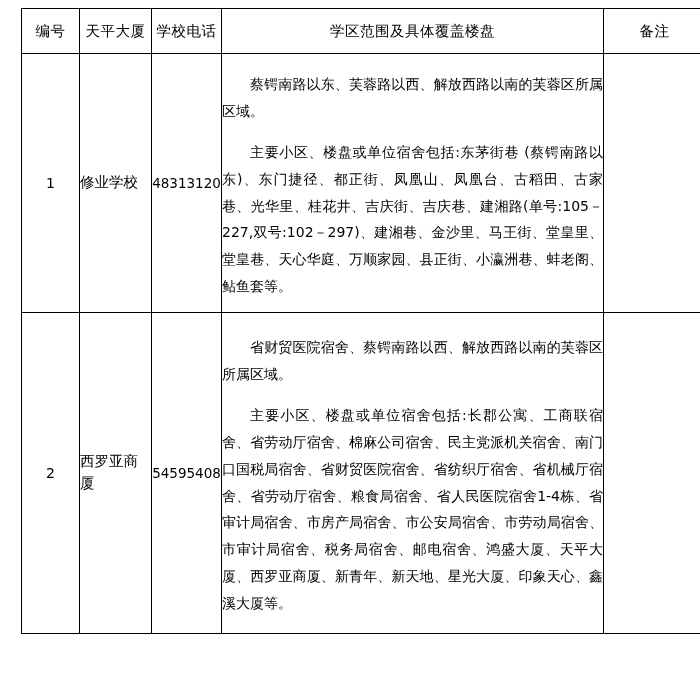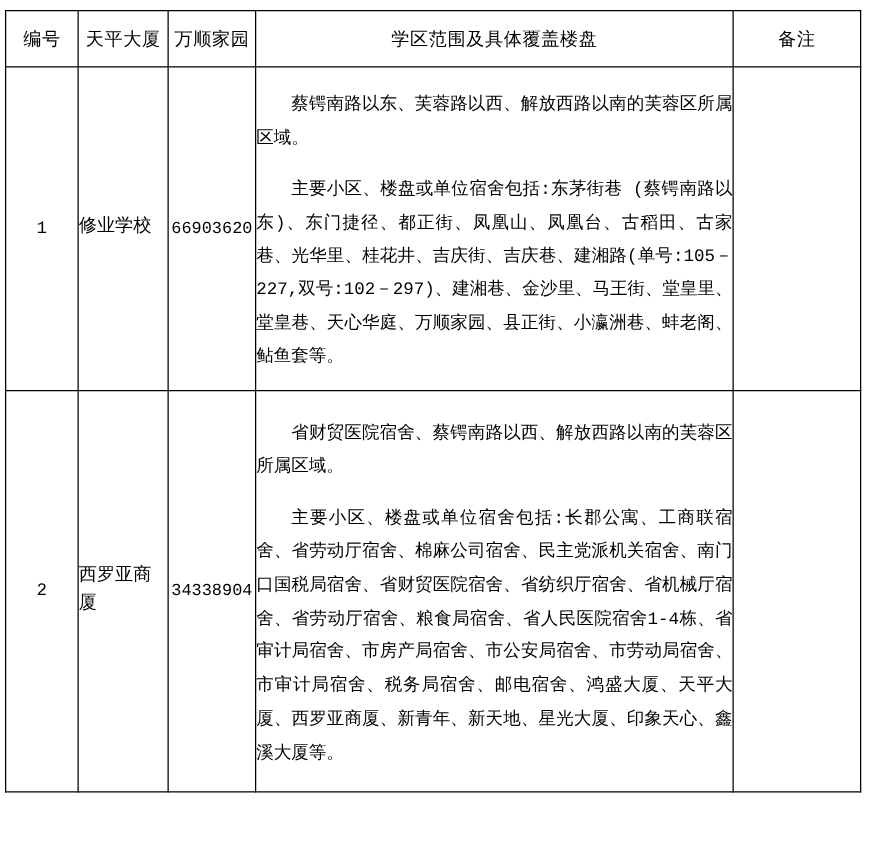--- a/index.html
+++ b/index.html
@@ -11,22 +11,21 @@
     width: 700px;
     height: 678px;
     font-family: "DejaVu Sans", "Liberation Sans", sans-serif;
     color: #000000;
     overflow: hidden;
   }
   .sheet {
     width: 700px;
     height: 660px;
     box-sizing: border-box;
-    padding: 8px 8px 0 4px;
-    font-family: Liberation Mono, monospace;
+    padding: 8px 8px 0 21px;
   }
   table.school-table {
     border-collapse: collapse;
     table-layout: fixed;
     width: 684px;
     border: 1px solid #000;
   }
   table.school-table th,
   table.school-table td {
     border: 1px solid #000;
@@ -91,40 +90,40 @@
       <col class="c-no">
       <col class="c-name">
       <col class="c-phone">
       <col class="c-scope">
       <col class="c-remark">
     </colgroup>
     <thead>
       <tr>
         <th>编号</th>
         <th>天平大厦</th>
-        <th>万顺家园</th>
+        <th>学校电话</th>
         <th>学区范围及具体覆盖楼盘</th>
         <th>备注</th>
       </tr>
     </thead>
     <tbody>
       <tr class="row-1">
         <td class="cell-no">1</td>
         <td class="cell-name">修业学校</td>
-        <td class="cell-phone">66903620</td>
+        <td class="cell-phone">48313120</td>
         <td class="cell-scope">
           <p>蔡锷南路以东、芙蓉路以西、解放西路以南的芙蓉区所属区域。</p>
           <p>主要小区、楼盘或单位宿舍包括:东茅街巷 (蔡锷南路以东)、东门捷径、都正街、凤凰山、凤凰台、古稻田、古家巷、光华里、桂花井、吉庆街、吉庆巷、建湘路(单号:105－227,双号:102－297)、建湘巷、金沙里、马王街、堂皇里、堂皇巷、天心华庭、万顺家园、县正街、小瀛洲巷、蚌老阁、鲇鱼套等。</p>
         </td>
         <td class="cell-remark"></td>
       </tr>
       <tr class="row-2">
         <td class="cell-no">2</td>
         <td class="cell-name">西罗亚商厦</td>
-        <td class="cell-phone">34338904</td>
+        <td class="cell-phone">54595408</td>
         <td class="cell-scope">
           <p>省财贸医院宿舍、蔡锷南路以西、解放西路以南的芙蓉区所属区域。</p>
           <p>主要小区、楼盘或单位宿舍包括:长郡公寓、工商联宿舍、省劳动厅宿舍、棉麻公司宿舍、民主党派机关宿舍、南门口国税局宿舍、省财贸医院宿舍、省纺织厅宿舍、省机械厅宿舍、省劳动厅宿舍、粮食局宿舍、省人民医院宿舍1-4栋、省审计局宿舍、市房产局宿舍、市公安局宿舍、市劳动局宿舍、市审计局宿舍、税务局宿舍、邮电宿舍、鸿盛大厦、天平大厦、西罗亚商厦、新青年、新天地、星光大厦、印象天心、鑫溪大厦等。</p>
         </td>
         <td class="cell-remark"></td>
       </tr>
     </tbody>
   </table>
 </div>
 

